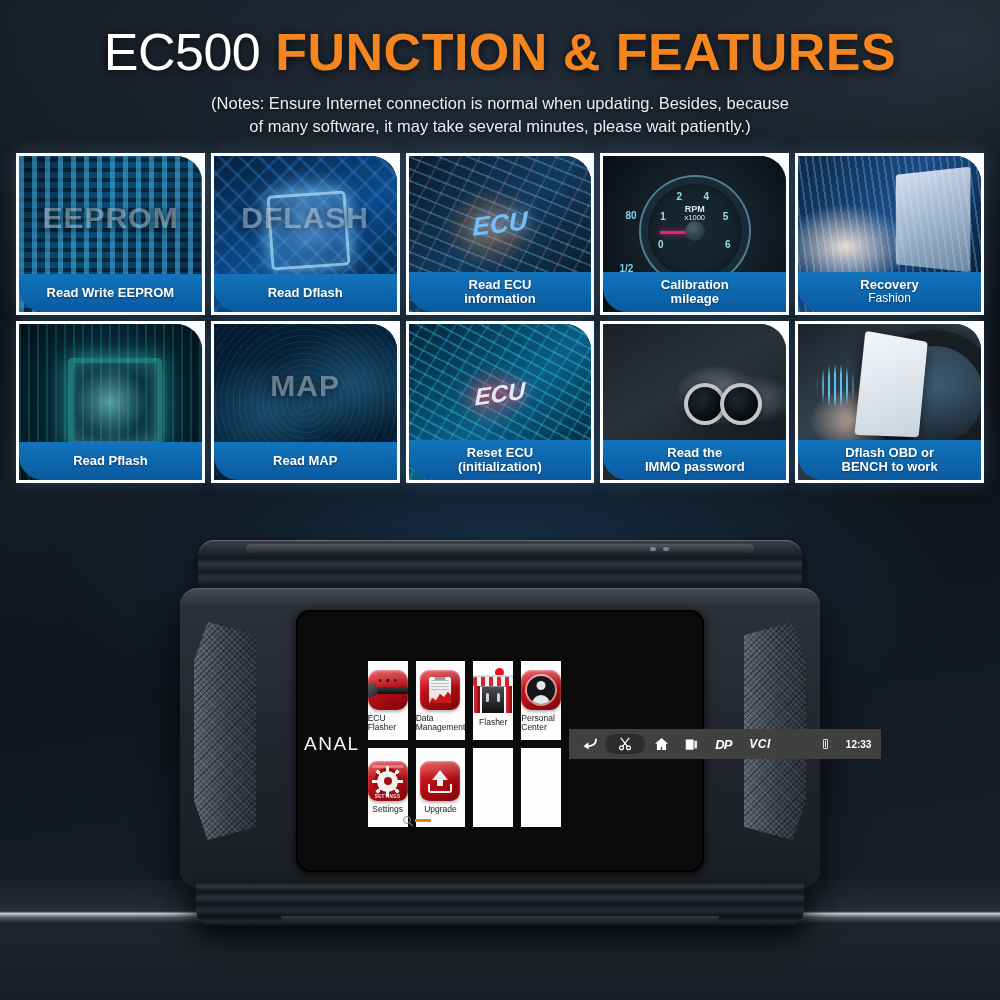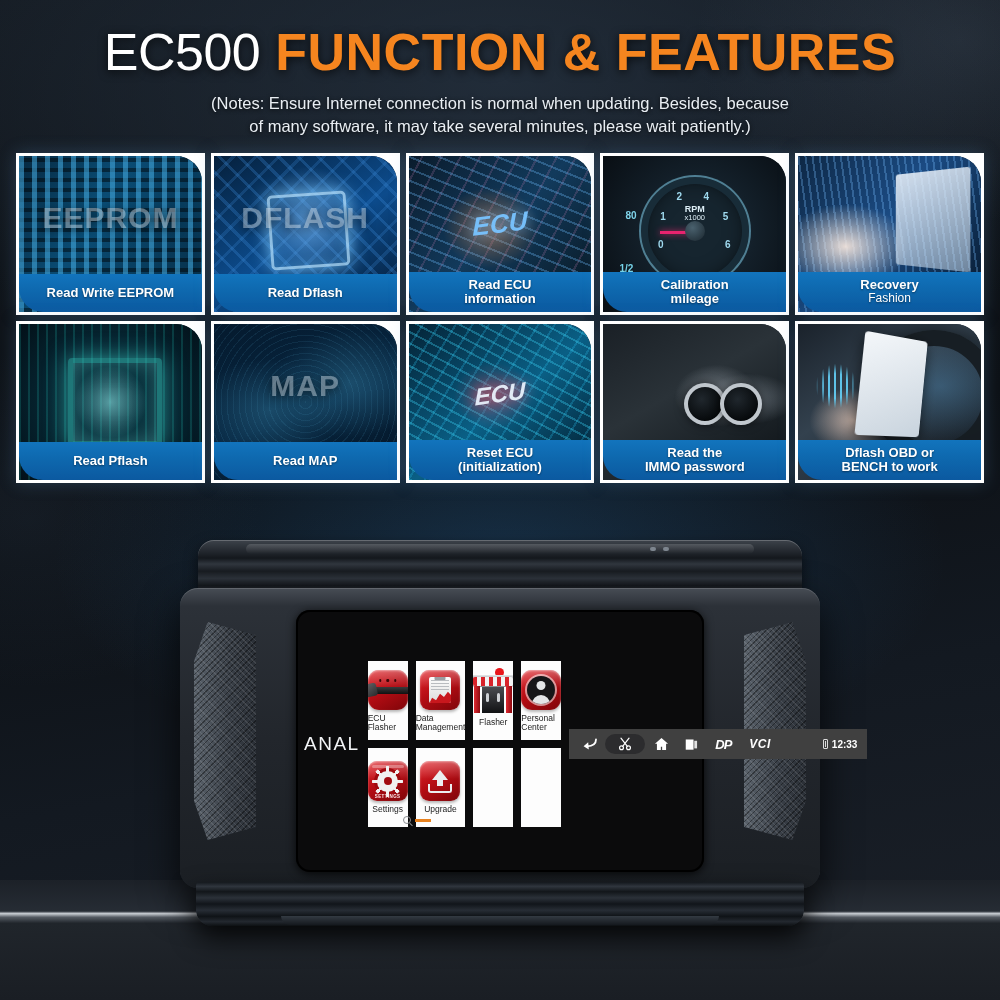--- a/index.html
+++ b/index.html
@@ -586,21 +586,21 @@
   }
   .nav-btn.pill {
     width: 40px; height: 20px; border-radius: 11px;
     background: #2c2c2e;
   }
   .nav-brand {
     color: #fff; font-size: 12px; font-weight: 700; font-style: italic;
     letter-spacing: 0.5px; padding: 0 8px;
   }
   .nav-brand.dp { font-size: 13px; letter-spacing: -1px; }
-  .nav-right { margin-left: auto; display: flex; align-items: center; gap: 4px; padding-right: 4px; padding-left: 44px; }
+  .nav-right { margin-left: auto; display: flex; align-items: center; gap: 18px; padding-right: 4px; padding-left: 44px; }
   .batt {
     width: 5px; height: 10px; border: 1px solid #dcdcdc; border-radius: 1px;
     position: relative; display: block;
   }
   .batt::before {
     content: ""; position: absolute; left: 1px; right: 1px; top: 1px; bottom: 1px;
     background: #dcdcdc;
   }
   .clock { color: #fff; font-size: 10px; font-weight: 700; }
 

